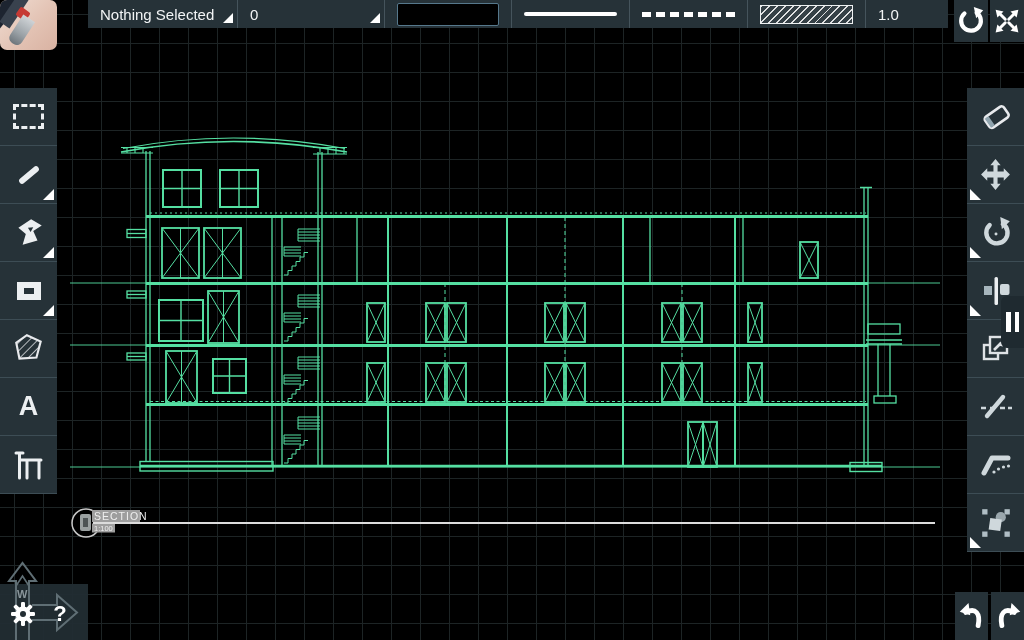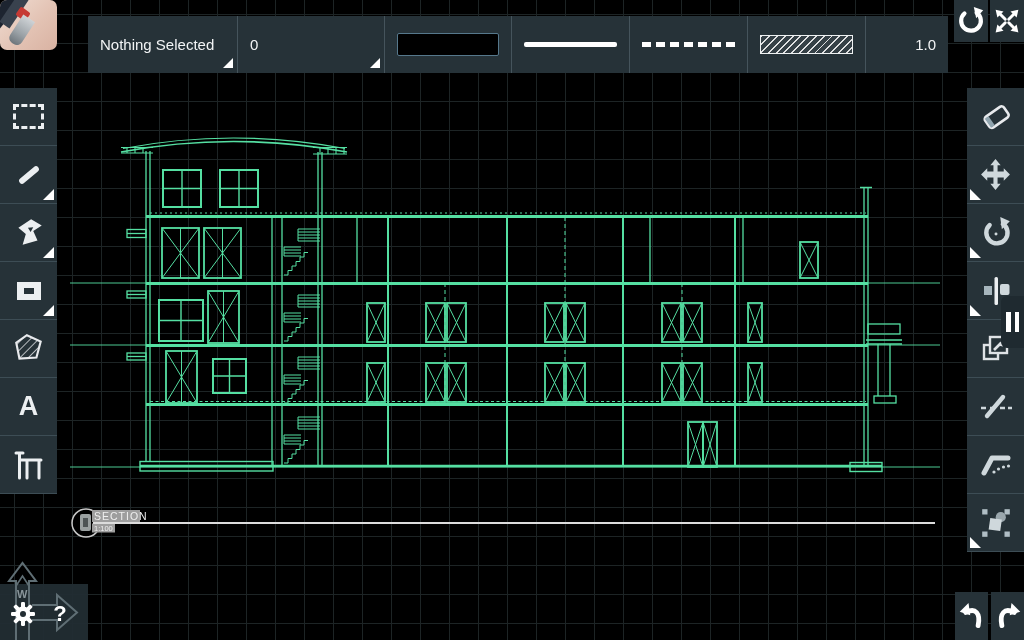--- a/index.html
+++ b/index.html
@@ -10,21 +10,21 @@
                      linear-gradient(to bottom,#1d2425 1px,transparent 1px);
     background-size:29px 29px;background-position:14px 14px;}
   svg.draw{position:absolute;inset:0;z-index:1;}
   .app-icon{position:absolute;left:0;top:0;width:57px;height:50px;z-index:12;border-radius:7px;
     background:linear-gradient(135deg,#f0ddd3 0%,#e3c3b4 55%,#d9b2a2 100%);overflow:hidden;}
   .app-icon .pen1{position:absolute;left:-6px;top:-10px;width:16px;height:46px;background:#1d2430;transform:rotate(38deg);}
   .app-icon .pen2{position:absolute;left:8px;top:-6px;width:12px;height:34px;background:#39424e;transform:rotate(34deg);}
   .app-icon .red{position:absolute;left:17px;top:9px;width:12px;height:10px;background:#c63a34;transform:rotate(36deg);border-radius:2px;}
   .app-icon .tip{position:absolute;left:14px;top:16px;width:14px;height:30px;transform:rotate(33deg);
     background:linear-gradient(180deg,#cfd3d6 0%,#9aa1a6 60%,#6d757b 100%);border-radius:0 0 6px 6px;}
-  .top-bar{position:absolute;left:88px;top:16px;width:860px;height:57px;z-index:10;display:flex;align-items:stretch;}
+  .top-bar{position:absolute;left:88px;top:0;width:860px;height:28px;z-index:10;display:flex;align-items:stretch;}
   .seg{position:relative;background:#263238;border-right:1px solid #45545c;display:flex;align-items:center;
        color:#f2f4f5;font-size:15px;padding:0 12px;box-sizing:border-box;}
   .tri-br{position:absolute;right:4px;bottom:5px;width:0;height:0;border-left:10px solid transparent;border-bottom:10px solid #fff;}
   .swatch-color{width:100px;height:21px;background:#000;border:1.5px solid #56788c;border-radius:2px;margin:0 auto;}
   .swatch-solid{width:94px;height:4.5px;background:#fff;border-radius:2px;margin:0 auto;}
   .swatch-dash{width:96px;height:5px;margin:0 auto;
     background:repeating-linear-gradient(90deg,#fff 0 9px,transparent 9px 14px);}
   .swatch-hatch{width:94px;height:19px;margin:0 auto;border:1.6px solid #eef1f2;box-sizing:border-box;
     background:repeating-linear-gradient(135deg,rgba(255,255,255,.85) 0 1.4px,rgba(255,255,255,.07) 1.4px 5.5px);}
   .hdr-btns{position:absolute;right:0;top:0;z-index:10;display:flex;gap:2px;}
@@ -194,21 +194,21 @@
     </div>
     <div class="seg" style="width:118px;justify-content:center">
       <span class="swatch-solid"></span>
     </div>
     <div class="seg" style="width:118px;justify-content:center">
       <span class="swatch-dash"></span>
     </div>
     <div class="seg" style="width:118px;justify-content:center">
       <span class="swatch-hatch"></span>
     </div>
-    <div class="seg" style="width:82px;justify-content:flex-end;border-right:none">
+    <div class="seg" style="width:82px;justify-content:flex-start;border-right:none">
       <span>1.0</span>
     </div>
   </div>
 
   <div class="hdr-btns">
     <div class="hbtn">
       <svg class="ic" width="30" height="30" viewBox="0 0 32 32">
         <path d="M9,8 A10.5,10.5 0 1 0 22,7.2" fill="none" stroke="#fff" stroke-width="4.5" stroke-linecap="round"></path>
         <polygon points="19,1 29,4.5 21.5,13" fill="#fff"></polygon>
       </svg>

